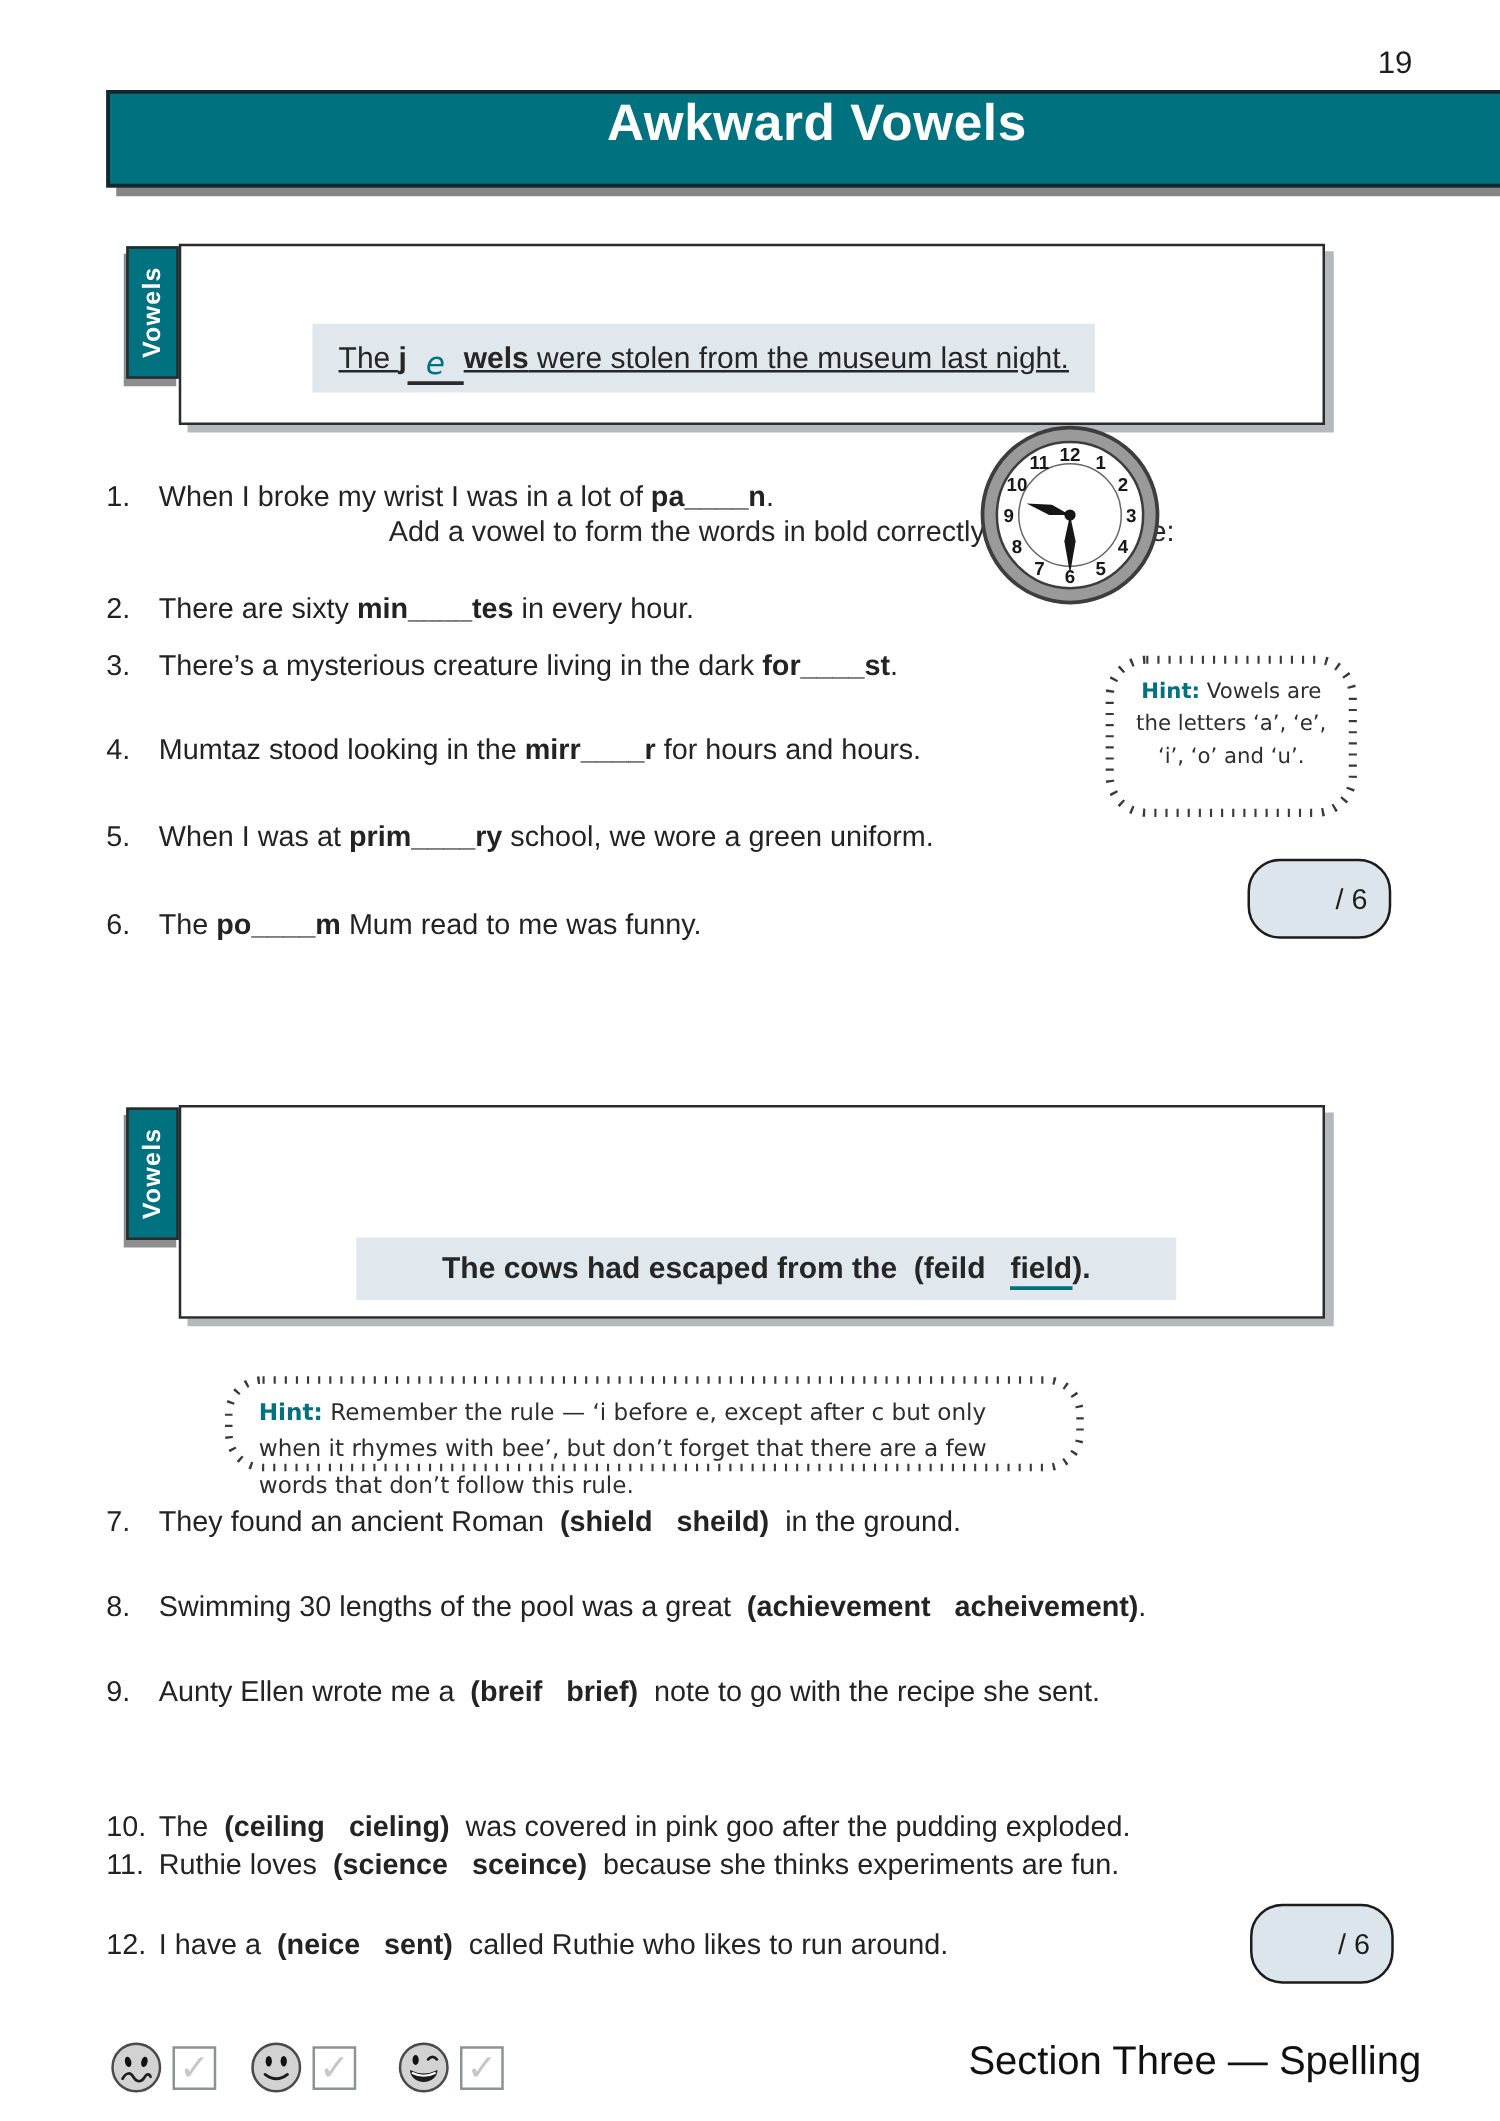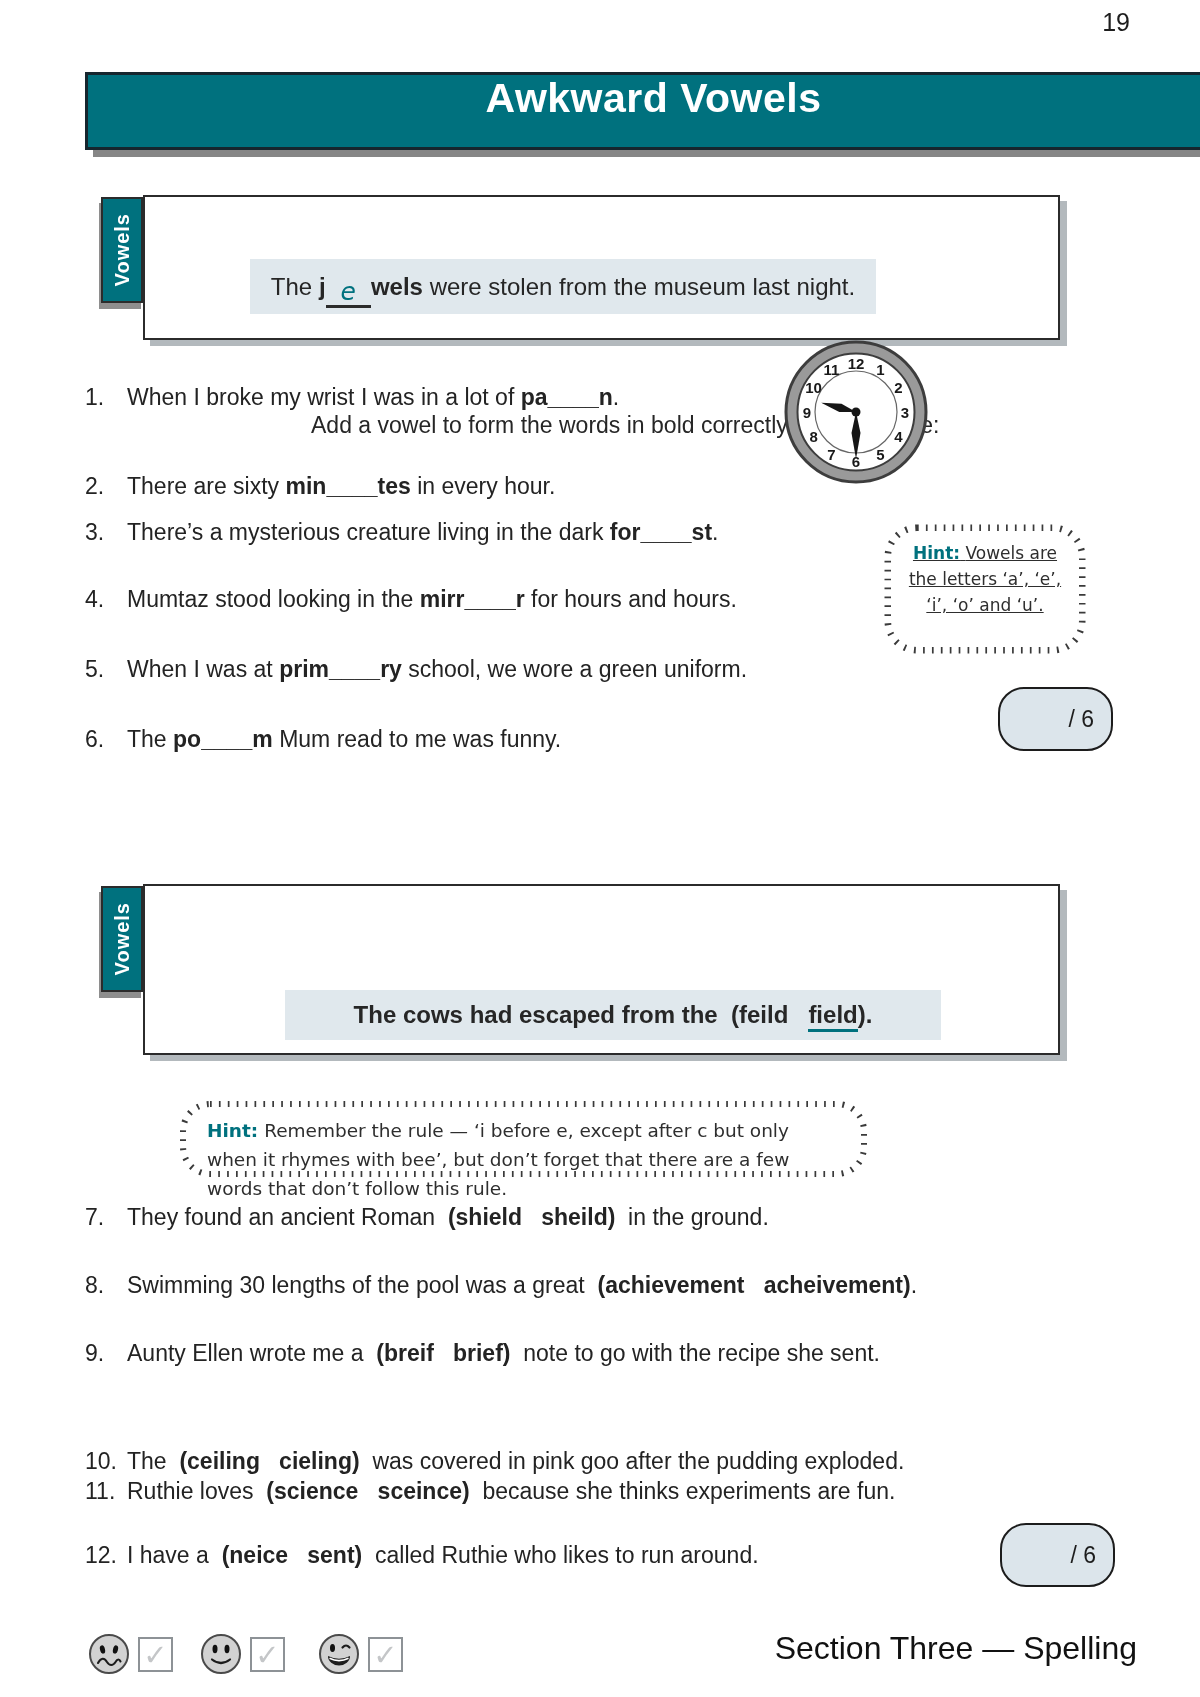--- a/index.html
+++ b/index.html
@@ -1,19 +1,19 @@
 <!DOCTYPE html>
 <html><head>
 <meta charset="utf-8">
 <style>
   html,body{margin:0;padding:0;background:#ffffff;}
   .page{position:relative;width:1200px;height:1697px;background:#ffffff;overflow:hidden;
         font-family:"Liberation Sans",sans-serif;color:#222;}
 
-  .pagenum{position:absolute;top:8px;right:70px;font-size:25px;color:#1d1d1d;}
+  .pagenum{position:absolute;top:36px;right:70px;font-size:25px;color:#1d1d1d;}
 
   .banner{position:absolute;left:85px;top:72px;width:1137px;height:78px;background:#00717E;
           border:3px solid #16262e;box-sizing:border-box;box-shadow:8px 7px 0 rgba(35,35,35,.55);
           display:flex;align-items:flex-start;justify-content:center;}
   .banner h1{margin:0;color:#fff;font-size:41px;font-weight:bold;letter-spacing:.5px;}
 
   .exbox{position:absolute;left:143px;width:917px;background:#fff;border:2.5px solid #2b2b2b;
          box-sizing:border-box;box-shadow:7px 6px 0 #b3b9bd;}
   .exbox1{top:195px;height:145px;}
   .exbox2{top:884px;height:171px;}
@@ -25,41 +25,41 @@
   .tab1{top:197px;}
   .tab2{top:886px;}
   .tab span{writing-mode:vertical-rl;transform:rotate(180deg);color:#fff;font-weight:bold;
             font-size:20px;letter-spacing:1px;}
 
   .inst{position:absolute;font-size:23px;color:#262626;white-space:pre-wrap;line-height:31px;}
   .inst1{left:166px;top:213px;width:820px;}
 
   .strip{position:absolute;background:#E0E8ED;text-align:center;font-size:24px;color:#262626;
          white-space:pre;}
-  .strip1{left:250px;top:259px;width:626px;height:55px;line-height:55px;}
+  .strip1{left:250px;top:259px;width:626px;height:55px;line-height:55px;text-decoration:underline;}
   .strip2{left:285px;top:990px;width:656px;height:50px;line-height:50px;}
   .b{font-weight:bold;}
   .fillblank{display:inline-block;border-bottom:3px solid #2b2b2b;padding:0 15px;line-height:26px;
              vertical-align:-5px;}
   .fill-letter{color:#00717E;font-style:italic;font-size:25px;font-family:"DejaVu Sans",sans-serif;}
   .tealline{border-bottom:3px solid #00717E;padding-bottom:1px;}
 
   .q{position:absolute;left:85px;width:1000px;font-size:23px;color:#232323;white-space:pre-wrap;}
   .qnum{display:inline-block;width:42px;}
 
   .clock{position:absolute;left:781px;top:337px;}
   .clknum{font-size:15px;font-weight:bold;fill:#191919;text-anchor:middle;
           font-family:"Liberation Sans",sans-serif;}
 
   .hint{position:absolute;}
   .hint1{left:878px;top:518px;width:214px;height:142px;}
   .hint2{left:175px;top:1096px;width:697px;height:86px;}
   .hint svg.burst{position:absolute;left:0;top:0;}
   .hint .hint-text{position:absolute;font-family:"DejaVu Sans",sans-serif;color:#2e2e2e;}
-  .hint1 .hint-text{left:22px;top:22px;width:170px;font-size:17px;line-height:26px;text-align:center;text-decoration:underline;}
+  .hint1 .hint-text{left:22px;top:22px;width:170px;font-size:17px;line-height:26px;text-align:center;}
   .hint2 .hint-text{left:32px;top:20px;width:635px;font-size:18.5px;line-height:29px;}
   .hint-label{color:#00717E;font-weight:bold;}
 
   .score{position:absolute;width:115px;height:64px;background:#DCE5EB;border:2.5px solid #1c1c1c;
          border-radius:26px;box-sizing:border-box;display:flex;align-items:center;
          justify-content:flex-end;padding-right:17px;font-size:23px;color:#1d1d1d;}
   .score1{left:998px;top:687px;}
   .score2{left:1000px;top:1523px;}
 
   .smiley{position:absolute;top:1633px;}

